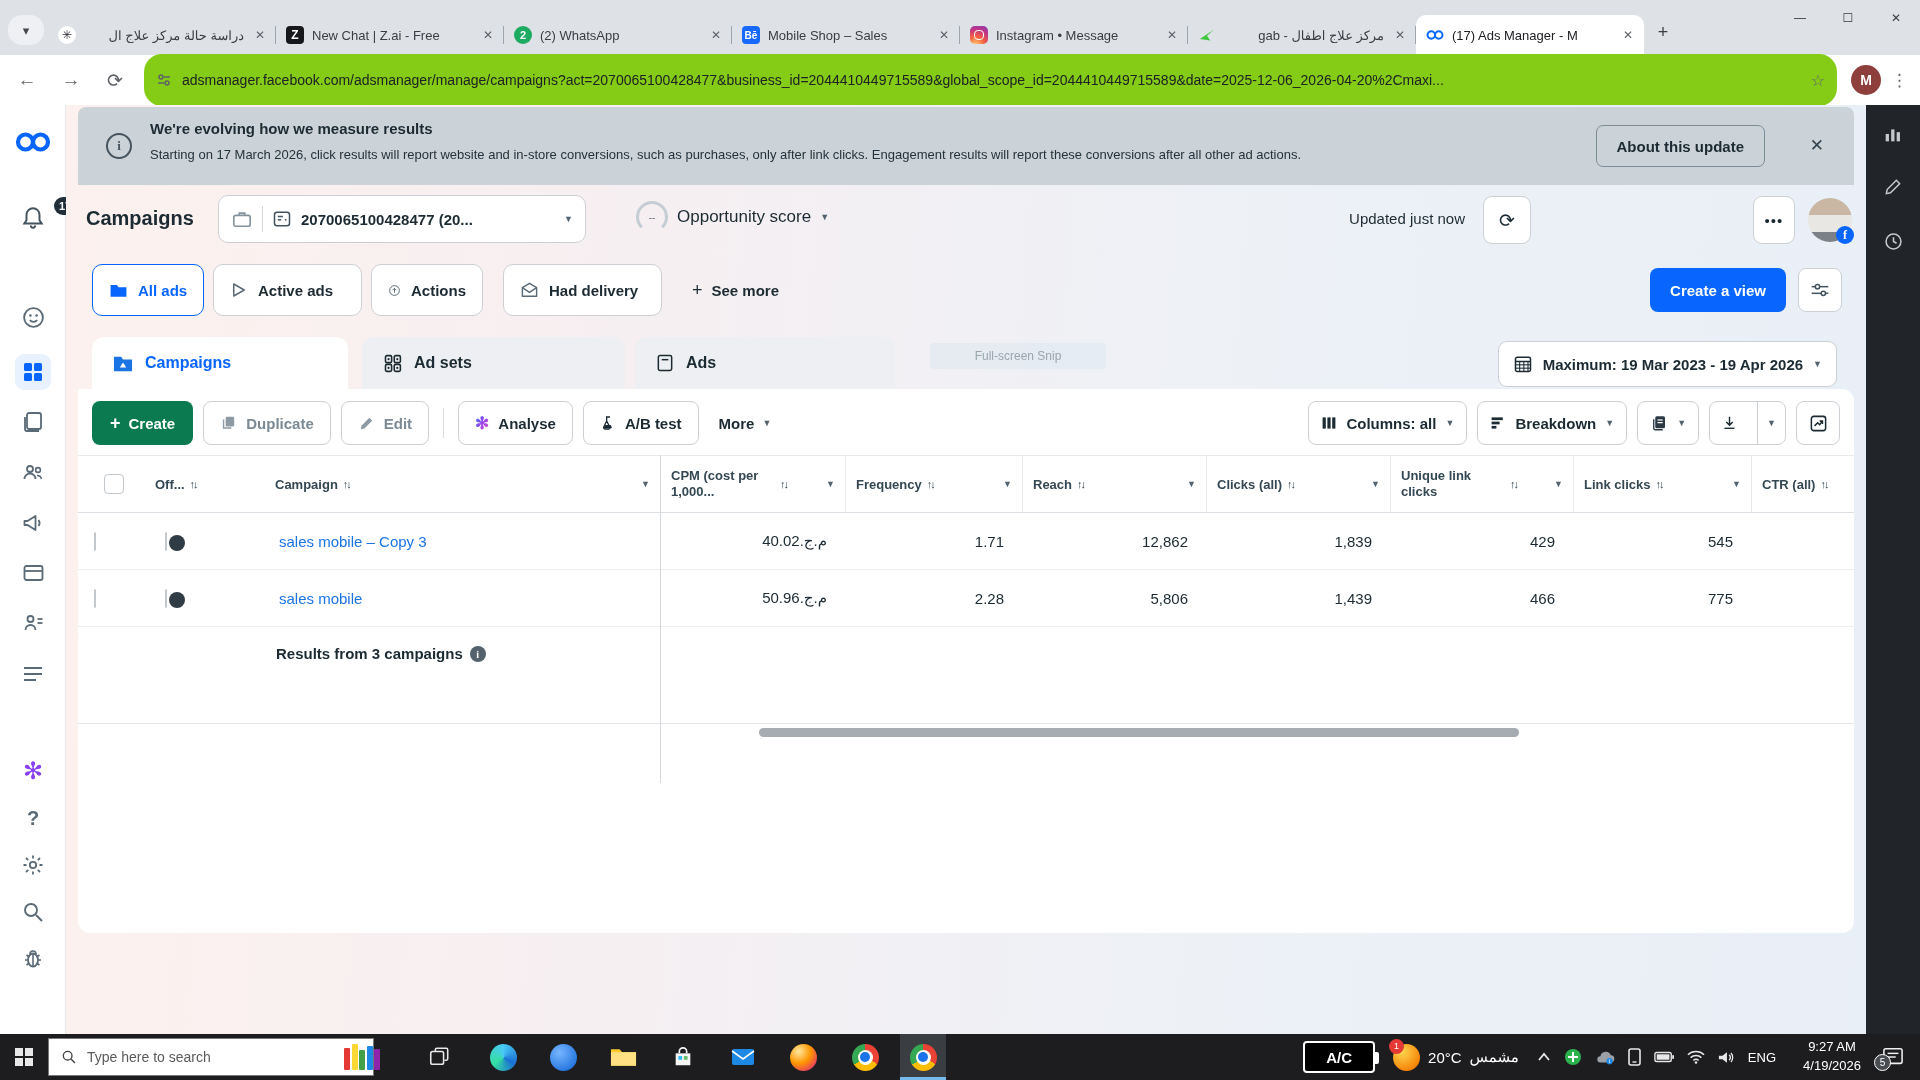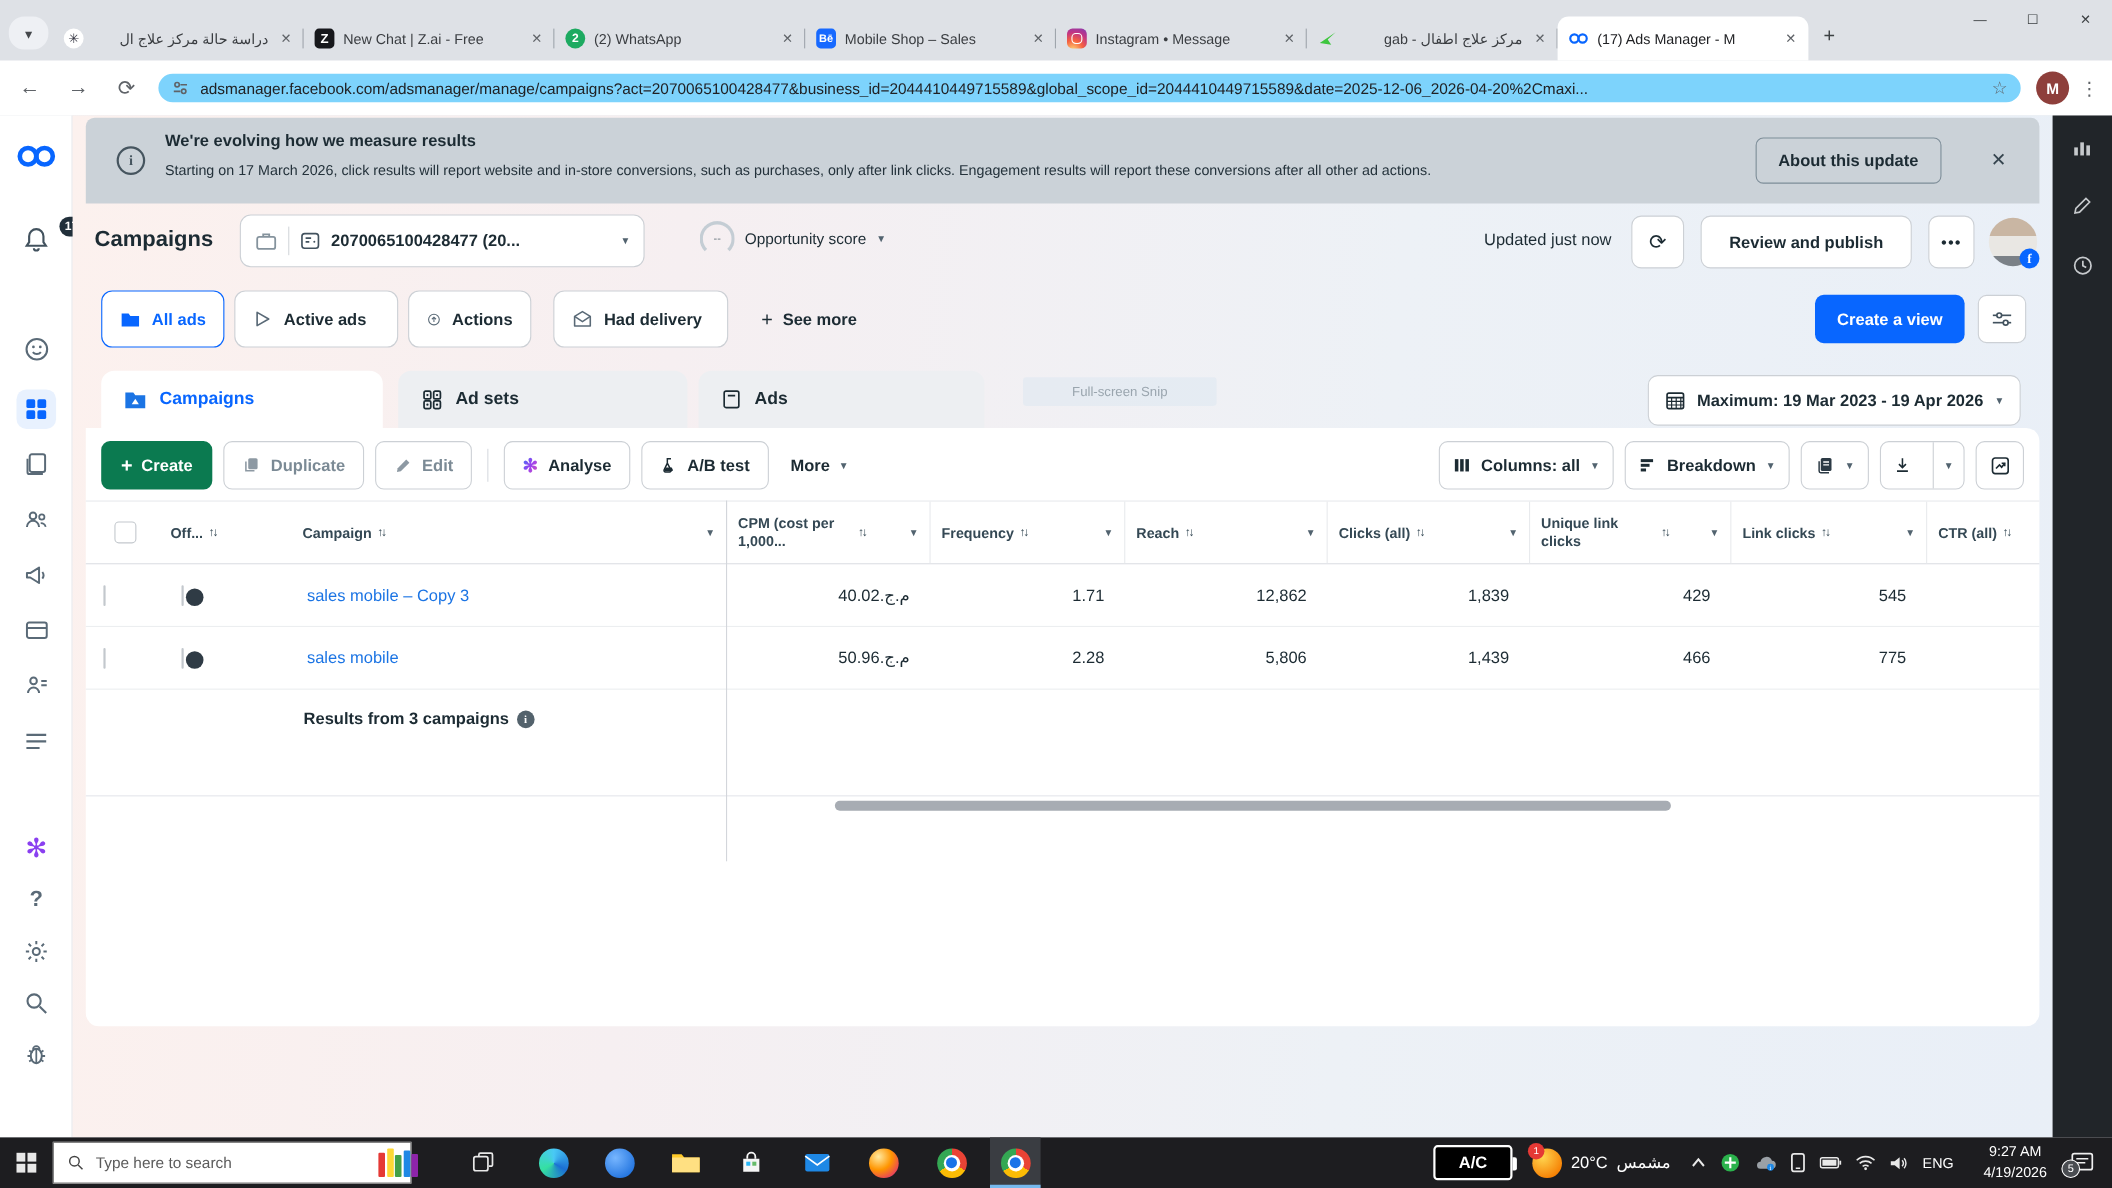--- a/index.html
+++ b/index.html
@@ -21,21 +21,21 @@
   .fav.be{background:#1769ff;border-radius:4px;color:#fff;font-weight:bold;font-size:10px}
   .fav.ig{background:radial-gradient(circle at 30% 110%,#ffd776,#f56040 40%,#c13584 70%,#833ab4 100%);border-radius:5px;position:relative}
   .fav.ig::after{content:"";position:absolute;inset:4px;border:1.6px solid #fff;border-radius:4px}
   .newtab{width:30px;height:30px;margin:0 0 8px 4px;display:flex;align-items:center;justify-content:center;font-size:18px;color:#3c4043}
   .wincontrols{position:absolute;right:0;top:0;height:36px;display:flex}
   .wc{width:48px;height:36px;display:flex;align-items:center;justify-content:center;color:#3c4043;font-size:12px}
 
   
   .toolbar{position:absolute;top:55px;left:0;right:0;height:50px;background:#fff;display:flex;align-items:center}
   .navbtn{width:34px;height:34px;margin-left:10px;display:flex;align-items:center;justify-content:center;font-size:19px;color:#5f6368}
-  .omnibox{flex:1;height:26px;margin:0 14px 0 12px;background:#7dd3fc;border-radius:18px;display:flex;align-items:center;padding:0 12px;gap:10px;min-width:0}
+  .omnibox{flex:1;height:52px;margin:0 14px 0 12px;background:#84cc16;border-radius:18px;display:flex;align-items:center;padding:0 12px;gap:10px;min-width:0}
   .omni-url{flex:1;font-size:14px;color:#202124;white-space:nowrap;overflow:hidden;text-overflow:ellipsis}
   .omni-star{color:#5f6368;font-size:16px}
   .tb-avatar{width:30px;height:30px;border-radius:50%;background:#8e3f3b;color:#fff;display:flex;align-items:center;justify-content:center;font-size:14px;font-weight:bold;margin-right:10px}
   .kebab{color:#5f6368;font-size:17px;margin-right:12px}
 
   
   .appwrap{position:absolute;top:105px;left:0;width:1920px;height:929px;display:flex}
   .leftrail{width:66px;background:#fff;border-right:1px solid #e6e8eb;position:relative;flex:none}
   .rail-item{position:absolute;left:0;width:66px;display:flex;justify-content:center}
   .rail-badge{position:absolute;top:-8px;left:34px;min-width:22px;height:18px;border-radius:9px;background:#212f3a;color:#fff;font-size:11px;font-weight:bold;display:flex;align-items:center;justify-content:center;padding:0 4px}
@@ -55,21 +55,21 @@
 
   
   .hdr{height:70px;position:relative}
   .hdr .pg-title{position:absolute;left:20px;top:22px;font-size:20px;font-weight:bold;color:#1c2b33}
   .acct{position:absolute;left:152px;top:10px;width:368px;height:48px;background:#fff;border:1px solid #ccd0d5;border-radius:10px;display:flex;align-items:center;padding:0 12px;gap:9px}
   .acct .vsep{width:1px;height:26px;background:#d4d7db}
   .acct .a-txt{flex:1;font-size:15px;font-weight:bold;color:#1c2b33;white-space:nowrap;overflow:hidden;text-overflow:ellipsis}
   .caret{font-size:9px;color:#52636f}
   .opp{position:absolute;left:570px;top:16px;display:flex;align-items:center;gap:9px}
   .opp .gauge{width:32px;height:32px;border:3px solid #c4cdd4;border-radius:50%;border-bottom-color:transparent;display:flex;align-items:center;justify-content:center;font-size:10px;color:#67747e}
-  .opp .o-lbl{font-size:14px;color:#1c2b33}
+  .opp .o-lbl{font-size:17px;color:#1c2b33}
   .updated{position:absolute;right:401px;top:25px;font-size:15px;color:#1c2b33}
   .sqbtn{position:absolute;top:11px;height:48px;background:#fff;border:1px solid #ccd0d5;border-radius:9px;display:flex;align-items:center;justify-content:center;color:#1c2b33}
   .refresh{right:335px;width:48px;font-size:19px}
   .review{right:128px;width:192px;font-size:15px;font-weight:bold}
   .dots{right:71px;width:42px;font-size:15px;letter-spacing:1px}
   .hdr-avatar{position:absolute;right:14px;top:13px;width:44px;height:44px;border-radius:50%;background:linear-gradient(180deg,#c9b6a3 0% 38%,#e9e7e3 38% 78%,#7b8187 78%);position:absolute}
   .fb-badge{position:absolute;right:-2px;bottom:-2px;width:18px;height:18px;border-radius:50%;background:#0866ff;color:#fff;font-size:12px;font-weight:bold;display:flex;align-items:center;justify-content:center;font-family:"Liberation Serif",serif}
 
   
   .frow{height:70px;position:relative}
@@ -362,21 +362,20 @@
           <span class="a-txt">2070065100428477 (20...</span>
           <span class="caret">▼</span>
         </div>
         <div class="opp">
           <span class="gauge">--</span>
           <span class="o-lbl">Opportunity score</span>
           <span class="caret">▼</span>
         </div>
         <div class="updated">Updated just now</div>
         <div class="sqbtn refresh">⟳</div>
-        <div class="sqbtn review">Review and publish</div>
         <div class="sqbtn dots">•••</div>
         <div class="hdr-avatar">
           <span class="fb-badge">f</span>
         </div>
       </div>
 
       <div class="frow">
         <div class="fbtn sel" style="left:26px">
           <svg width="19" height="17" viewBox="0 0 24 20">
               <path d="M2 3h8l2 3h10v12H2z" fill="#0866ff"></path>

